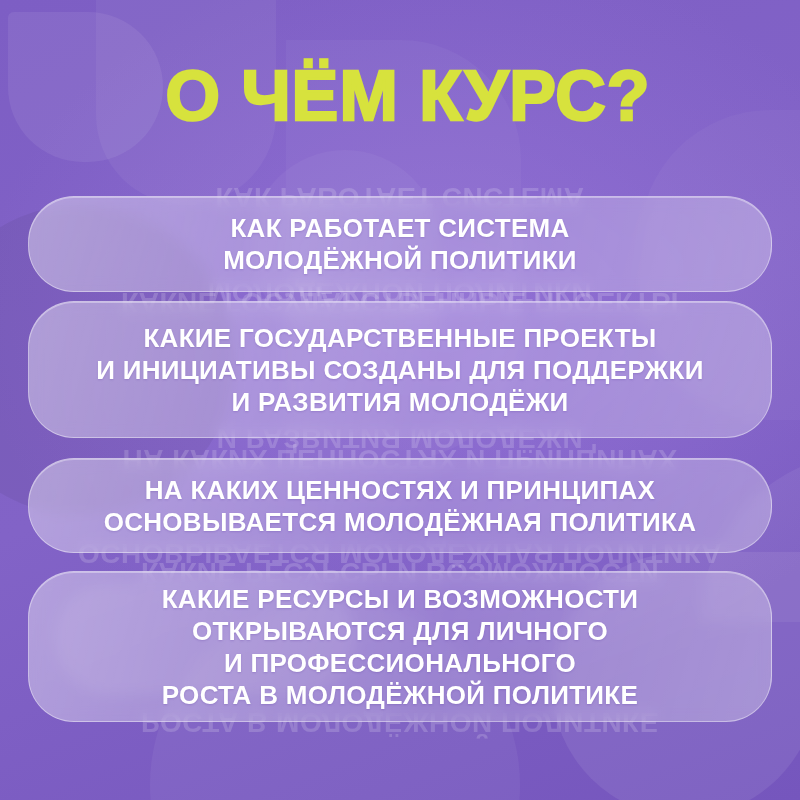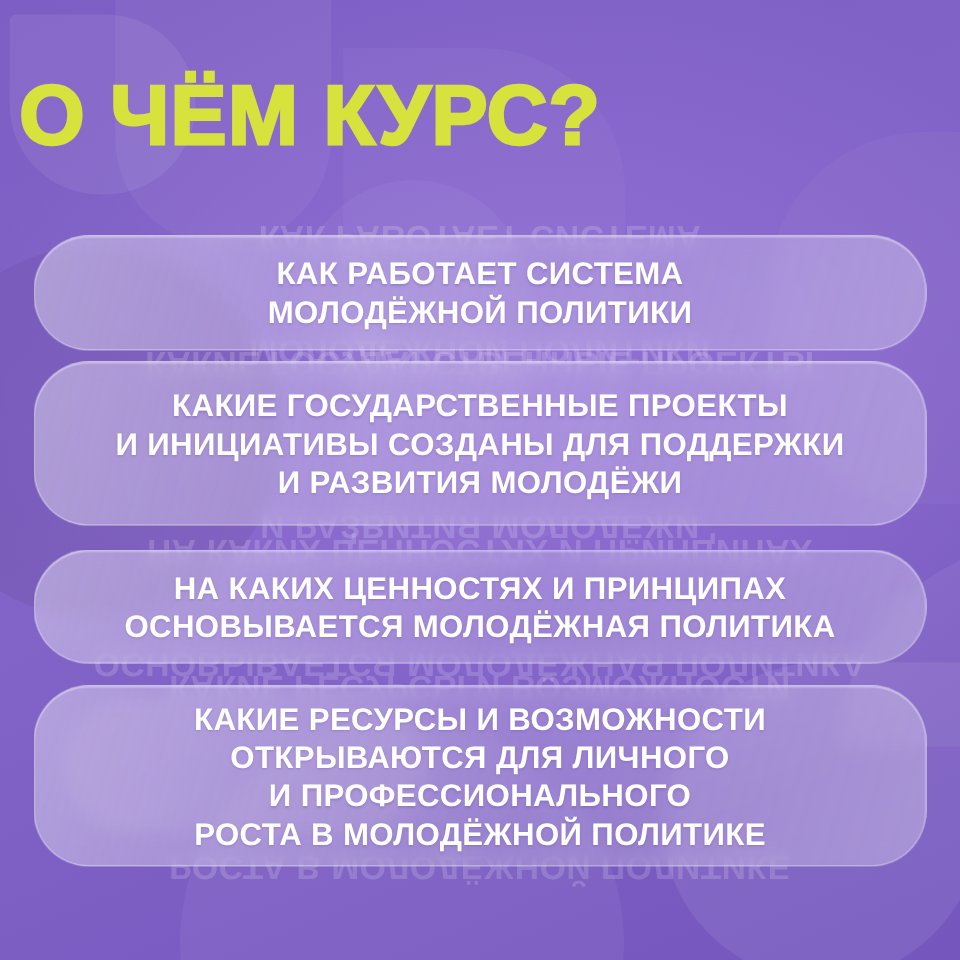--- a/index.html
+++ b/index.html
@@ -33,20 +33,21 @@
   .sh-i { left: 700px; top: 452px; width: 170px; height: 170px; background: rgba(255,255,255,0.06); border-radius: 100% 0 0 0; }
   .sh-j { left: 250px; top: 150px; width: 190px; height: 190px; background: rgba(255,255,255,0.045); border-radius: 50% 50% 0 50%; }
 
   .title {
     position: absolute;
     left: 0;
     right: 0;
     top: 48px;
     height: 96px;
     line-height: 96px;
+    text-align: center;
     font-size: 70px;
     font-weight: bold;
     letter-spacing: 1px;
     color: #d7e23d;
     -webkit-text-stroke: 2.5px #d7e23d;
     white-space: nowrap;
     margin-left: 16px;
   }
 
   .card {

